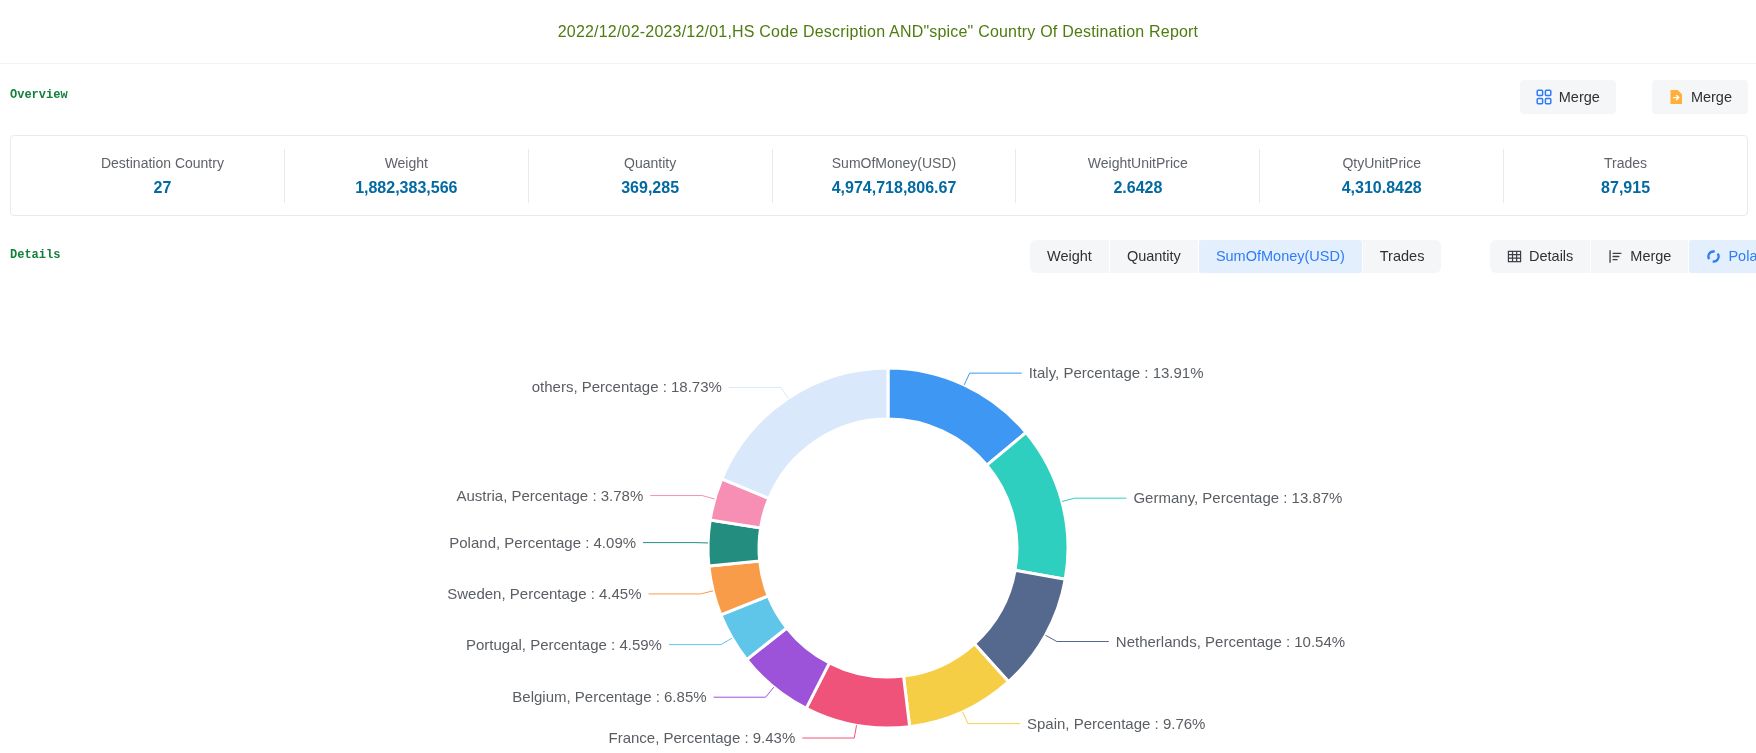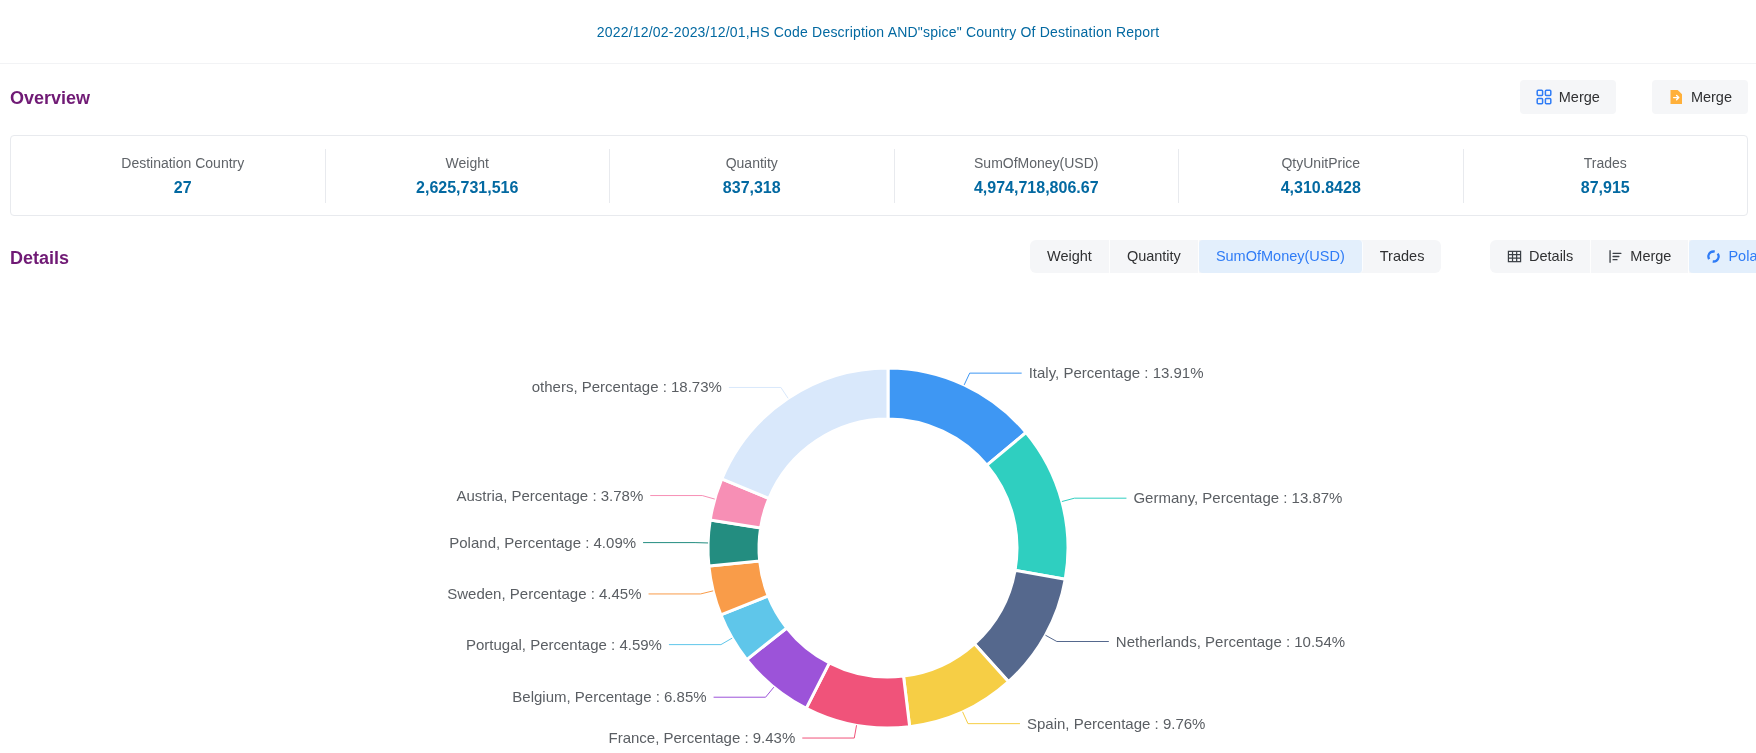--- a/index.html
+++ b/index.html
@@ -3,23 +3,23 @@
 <meta charset="utf-8">
 <style>
   * { margin:0; padding:0; box-sizing:border-box; }
   html,body { background:#fff; }
   body { font-family:"Liberation Sans","DejaVu Sans",sans-serif; color:#303133; }
   .page { position:relative; width:1756px; height:753px; overflow:hidden; background:#fff; }
 
   .title-bar { position:absolute; top:0; left:0; right:0; height:64px;
     display:flex; align-items:center; justify-content:center;
     border-bottom:1px solid #f2f3f5; }
-  .title-bar h1 { font-size:14px; font-weight:500; color:#0369a1; letter-spacing:.2px; }
+  .title-bar h1 { font-size:16px; font-weight:500; color:#4d7c0f; letter-spacing:.2px; }
 
-  .section-heading { position:absolute; left:10px; font-size:18px; font-weight:700; color:#701a75; }
+  .section-heading { position:absolute; left:10px; font-size:12px; font-weight:700; color:#15803d;font-family:Liberation Mono, monospace; }
   #overview-heading { top:88px; }
   #details-heading  { top:248px; }
 
   .actions { position:absolute; top:80px; right:8px; display:flex; gap:36px;align-items:center; }
   .btn { display:flex; align-items:center; gap:7px; height:34px; padding:0 16px;
     background:#f5f6f8; border:none; border-radius:4px; font-size:14.5px; color:#303133;
     font-family:inherit; cursor:pointer; }
   .btn svg { display:block; }
 
   .stats-card { position:absolute; left:10px; right:8px; top:135px; height:81px;
@@ -76,29 +76,33 @@
     </button>
   </div>
 
   <div class="stats-card" id="stats-card">
       <div class="stat-col">
         <div class="stat-label">Destination Country</div>
         <div class="stat-value">27</div>
       </div>
       <div class="stat-col">
         <div class="stat-label">Weight</div>
-        <div class="stat-value">2,625,731,516</div>
+        <div class="stat-value">1,882,383,566</div>
       </div>
       <div class="stat-col">
         <div class="stat-label">Quantity</div>
-        <div class="stat-value">837,318</div>
+        <div class="stat-value">369,285</div>
       </div>
       <div class="stat-col">
         <div class="stat-label">SumOfMoney(USD)</div>
         <div class="stat-value">4,974,718,806.67</div>
+      </div>
+      <div class="stat-col">
+        <div class="stat-label">WeightUnitPrice</div>
+        <div class="stat-value">2.6428</div>
       </div>
       <div class="stat-col">
         <div class="stat-label">QtyUnitPrice</div>
         <div class="stat-value">4,310.8428</div>
       </div>
       <div class="stat-col">
         <div class="stat-label">Trades</div>
         <div class="stat-value">87,915</div>
       </div>
     </div>

